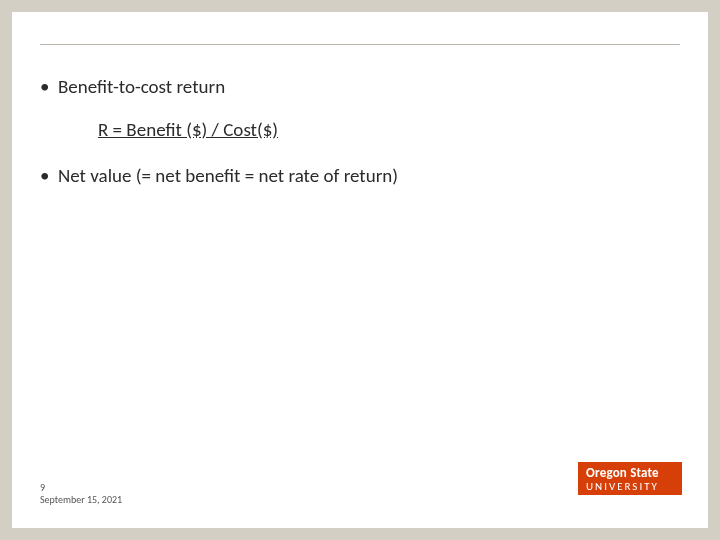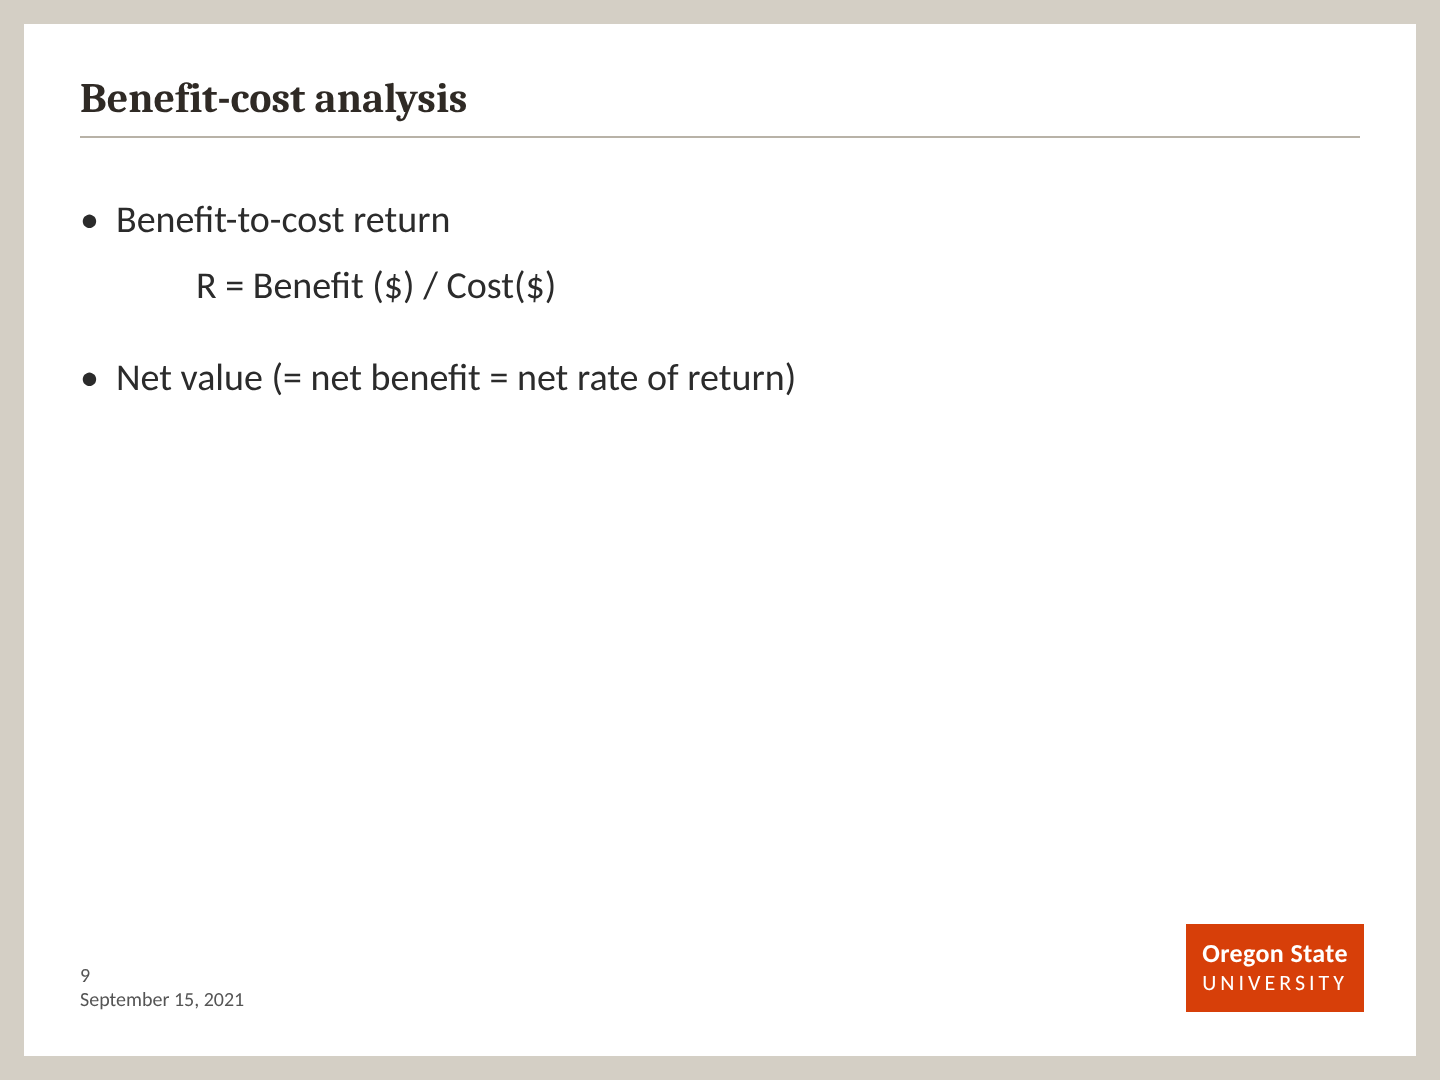--- a/index.html
+++ b/index.html
@@ -48,39 +48,39 @@
   ul.bullets > li::before {
     content: "•";
     position: absolute;
     left: -18px;
     top: 0;
     color: #2b2b2b;
   }
   .sub {
     padding-left: 40px;
     display: block;
-    margin-top: 8px;
+    margin-top: 18px;
+    text-decoration: underline;
   }
   .footer {
     position: absolute;
     left: 28px;
     bottom: 22px;
     font-size: 10px;
     color: #555;
     line-height: 1.2;
   }
   .logo {
     position: absolute;
     right: 26px;
     bottom: 22px;
     width: 140px;
     height: 44px;
     display: flex;
-    align-items: flex-end;
-    flex-direction: column;
+    align-items: flex-start;
   }
   .logo-crest {
     width: 36px;
     background: #4a4a4a;
     position: relative;
     clip-path: polygon(0 0, 100% 0, 100% 78%, 50% 100%, 0 78%);
   }
   .logo-text {
     flex: 1;
     background: #d73f09;
@@ -93,21 +93,20 @@
   }
   .logo-line1 { font-size: 13px; font-weight: 700; letter-spacing: 0.2px; }
   .logo-line2 { font-size: 11px; letter-spacing: 2px; margin-top: 1px; }
 </style>
 </head>
 <body>
 
 <div class="slide">
 
   <div class="title-block">
-    <div class="title">Benefit-cost analysis</div>
     <hr class="title-rule">
   </div>
 
   <div class="content">
     <ul class="bullets">
       <li>
         <span>Benefit-to-cost return</span>
         <span class="sub">R = Benefit ($) / Cost($)</span>
       </li>
       <li>

